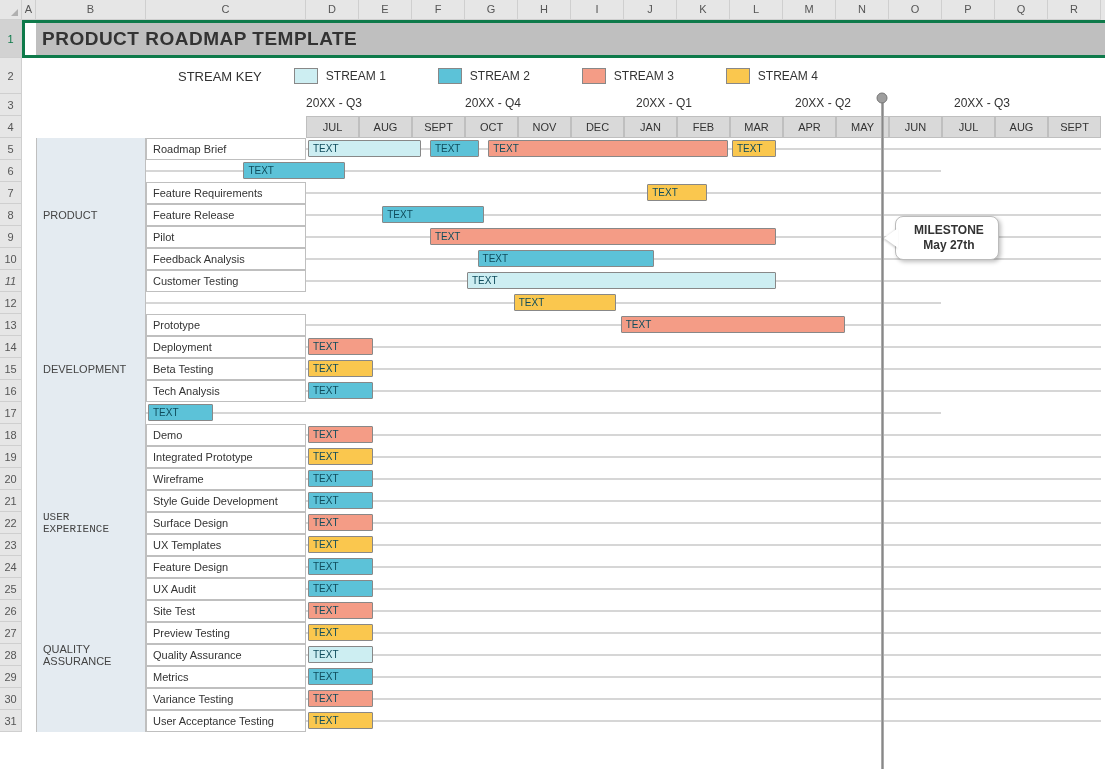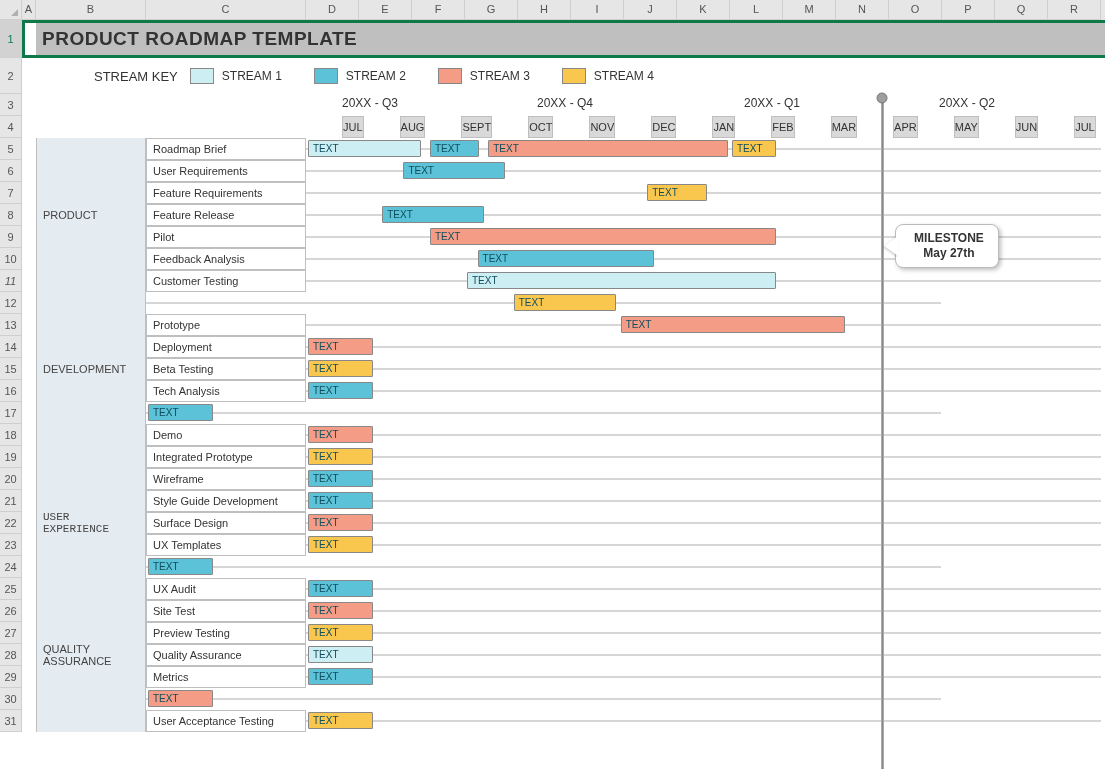--- a/index.html
+++ b/index.html
@@ -100,44 +100,44 @@
     border:3px solid #0e7a4a;
     border-right:none;
     pointer-events:none;
   }
 
   
   .legend-row {
     height: 36px;
     display: flex;
     align-items: center;
-    padding-left: 72px;
-    gap: 4px;
+    padding-left: 108px;
+    gap: 24px;
     font-size: 12px;
     color:#333;
+    margin-left:48px;
   }
   .legend-key-label { font-size: 13px; margin-right: 8px; }
   .swatch {
     width: 24px; height: 16px;
     border: 1px solid #888;
     display:inline-block;
   }
   .legend-item { display:flex; align-items:center; gap:8px; width:120px; }
 
   
   .grid {
     position: relative;
     margin-left: 14px; 
   }
 
   .quarter-row, .month-row {
     display: flex;
     height: 22px;
     background:#fff;
-    gap:36px;
   }
   .spacer-left { width: 270px; flex:0 0 270px; }
   .quarter-row .qcell {
     flex: 0 0 auto;
     font-size: 12px;
     color:#333;
     padding-top:2px;
   }
   .month-row .mcell {
     width: 53px;
@@ -379,21 +379,20 @@
           <div class="mcol"></div>
           <div class="mcol"></div>
           <div class="bar c1" style="left: 2px; width: 112.6px;">TEXT</div>
           <div class="bar c2" style="left: 123.9px; width: 49px;">TEXT</div>
           <div class="bar c3" style="left: 182.2px; width: 239.8px;">TEXT</div>
           <div class="bar c4" style="left: 426px; width: 43.7px;">TEXT</div>
         </div>
       </div>
       <div class="task-row">
         <div class="groupcell empty" style="border-top: none; border-bottom: none;"></div>
-        <div class="taskname">User Requirements</div>
         <div class="gantt-area" style="position: relative;">
           <div class="mcol"></div>
           <div class="mcol"></div>
           <div class="mcol"></div>
           <div class="mcol"></div>
           <div class="mcol"></div>
           <div class="mcol"></div>
           <div class="mcol"></div>
           <div class="mcol"></div>
           <div class="mcol"></div>
@@ -773,20 +772,21 @@
           <div class="mcol"></div>
           <div class="mcol"></div>
           <div class="mcol"></div>
           <div class="mcol"></div>
           <div class="mcol"></div>
           <div class="bar c4" style="left: 2px; width: 64.9px;">TEXT</div>
         </div>
       </div>
       <div class="task-row">
         <div class="groupcell empty" style="border-top: none; border-bottom: none;"></div>
+        <div class="taskname">Feature Design</div>
         <div class="gantt-area" style="position: relative;">
           <div class="mcol"></div>
           <div class="mcol"></div>
           <div class="mcol"></div>
           <div class="mcol"></div>
           <div class="mcol"></div>
           <div class="mcol"></div>
           <div class="mcol"></div>
           <div class="mcol"></div>
           <div class="mcol"></div>
@@ -904,20 +904,21 @@
           <div class="mcol"></div>
           <div class="mcol"></div>
           <div class="mcol"></div>
           <div class="mcol"></div>
           <div class="mcol"></div>
           <div class="bar c2" style="left: 2px; width: 64.9px;">TEXT</div>
         </div>
       </div>
       <div class="task-row">
         <div class="groupcell empty" style="border-top: none; border-bottom: none;"></div>
+        <div class="taskname">Variance Testing</div>
         <div class="gantt-area" style="position: relative;">
           <div class="mcol"></div>
           <div class="mcol"></div>
           <div class="mcol"></div>
           <div class="mcol"></div>
           <div class="mcol"></div>
           <div class="mcol"></div>
           <div class="mcol"></div>
           <div class="mcol"></div>
           <div class="mcol"></div>
@@ -948,14 +949,14 @@
           <div class="mcol"></div>
           <div class="mcol"></div>
           <div class="mcol"></div>
           <div class="mcol"></div>
           <div class="bar c4" style="left: 2px; width: 64.9px;">TEXT</div>
         </div>
       </div>
     </div>
 <div class="milestone-line" style="left: 859.05px;"></div>
     <div class="milestone-knob" style="left: 860.05px; top: 78px;"></div>
-    <div class="milestone-callout" style="left: 873.05px; top: 204px;"><span>MILESTONE</span><br><span>May 27th</span></div>
+    <div class="milestone-callout" style="left: 873.05px; top: 196px;"><span>MILESTONE</span><br><span>May 27th</span></div>
   </div>
 
 </body></html>

